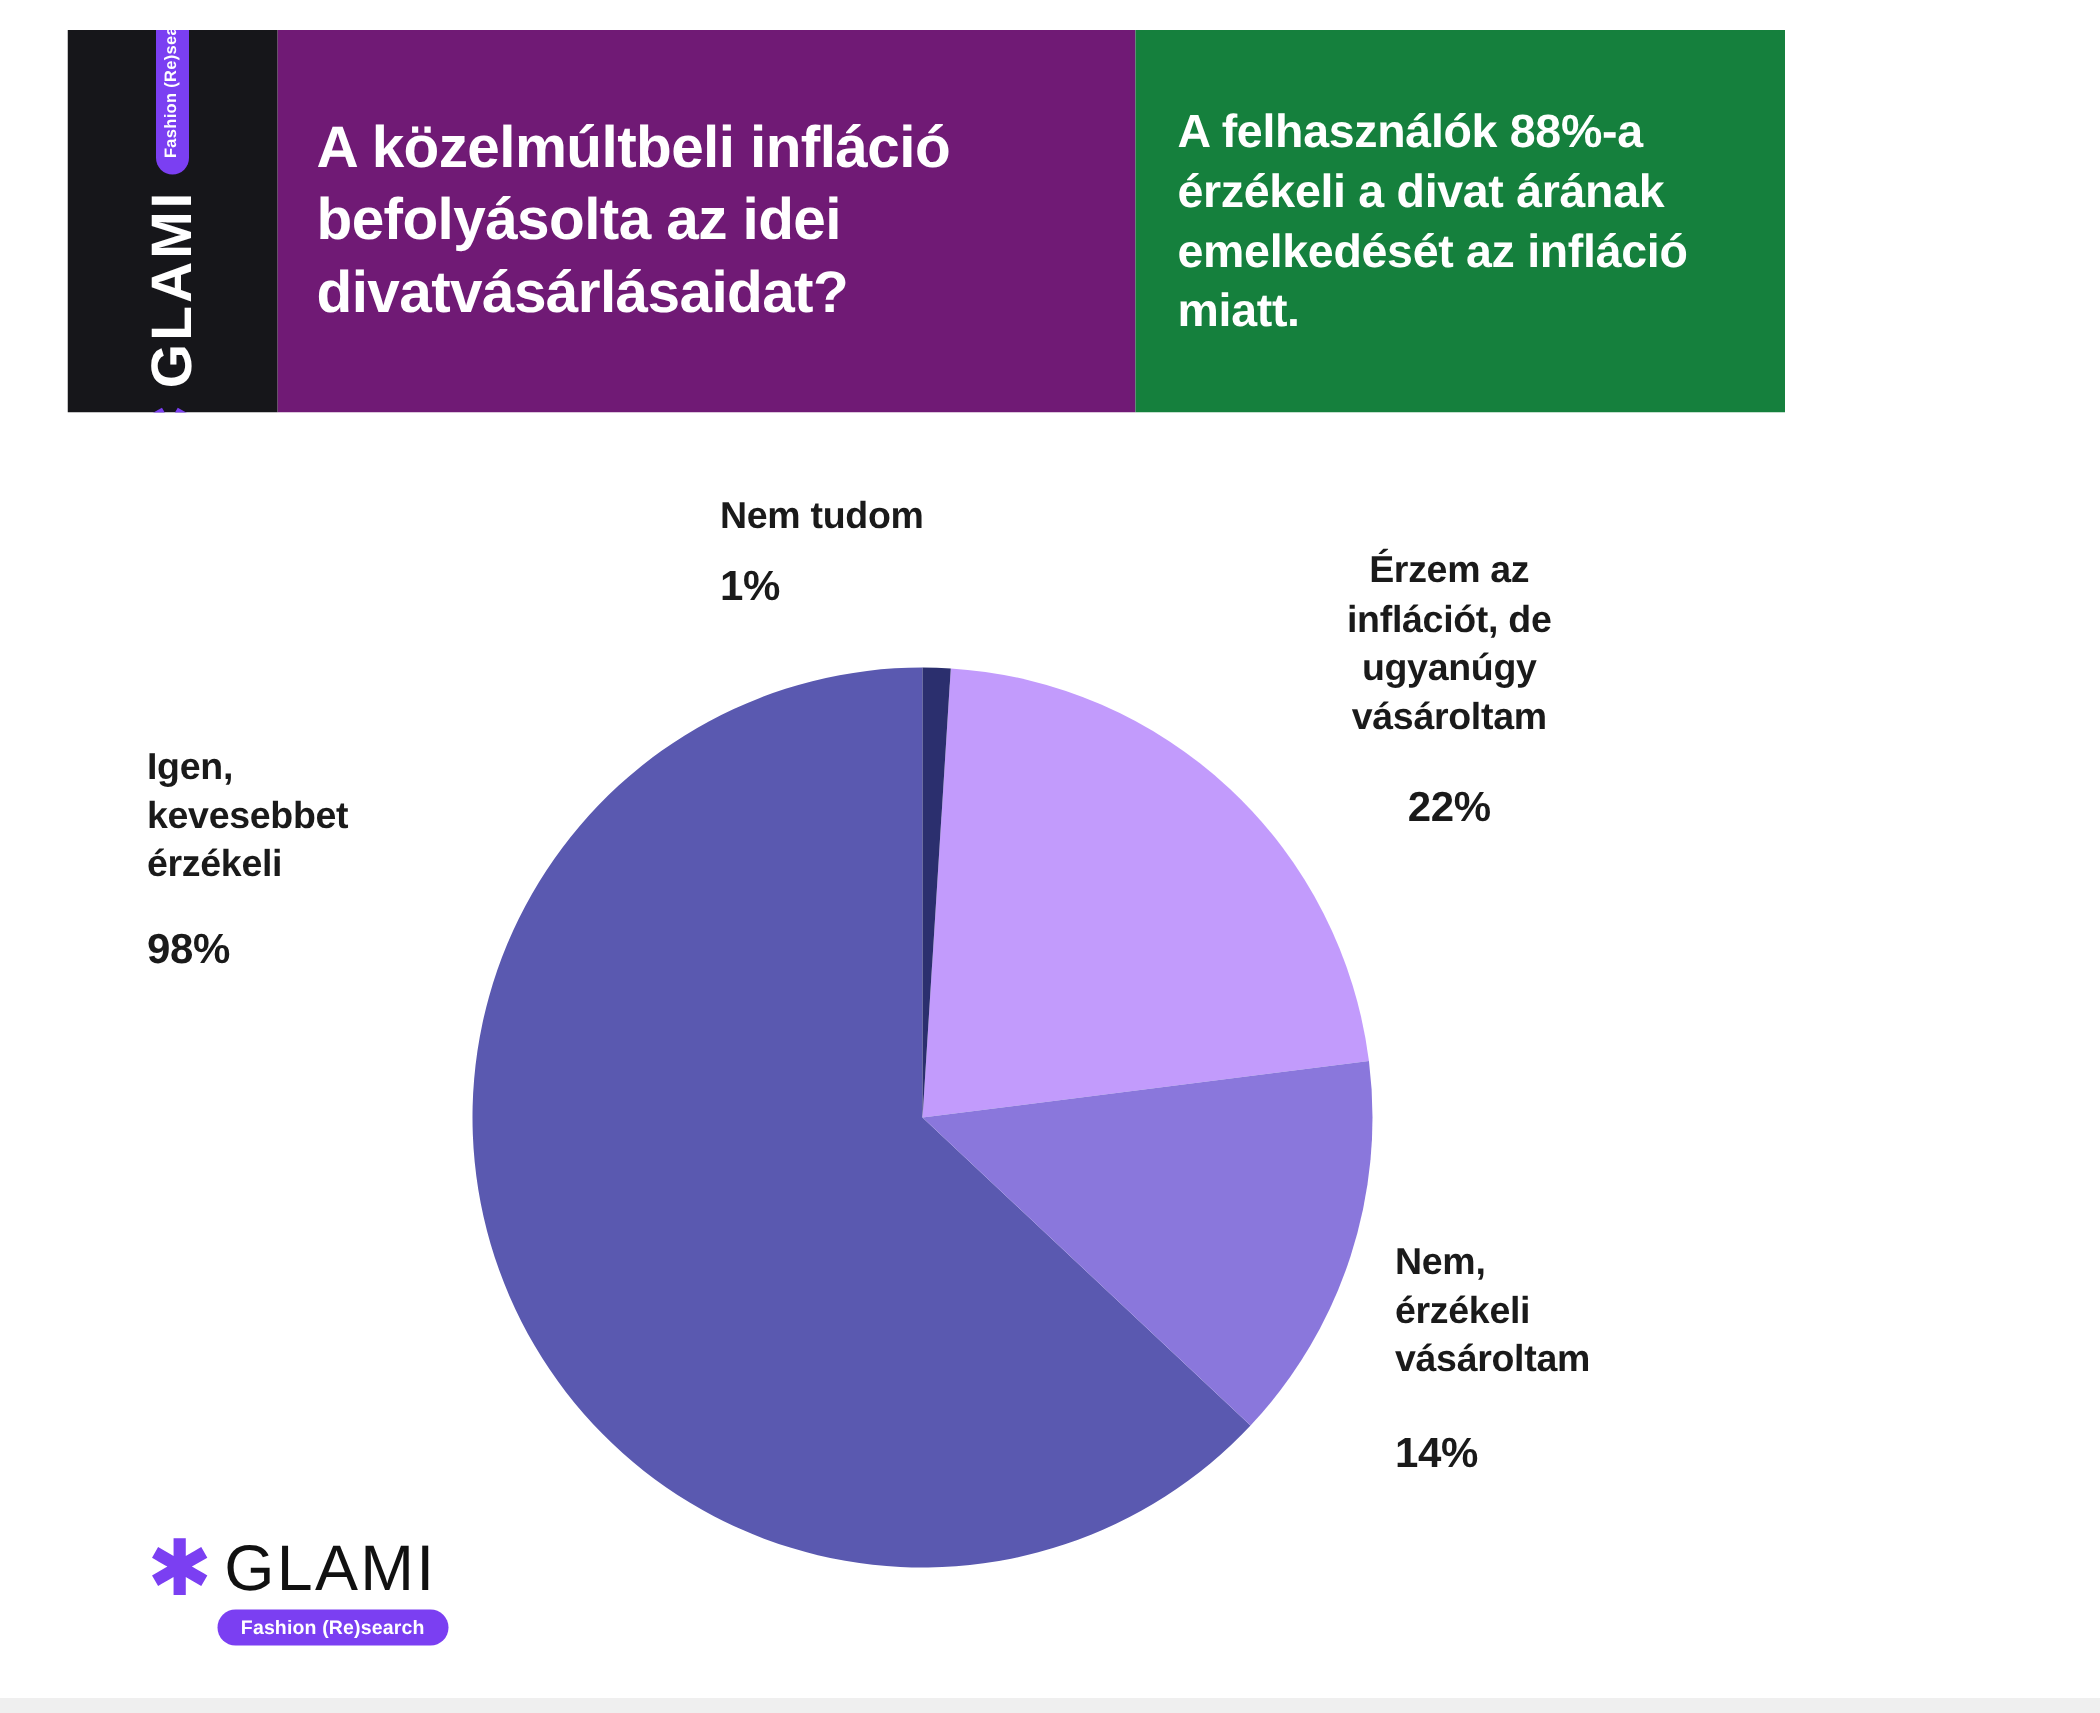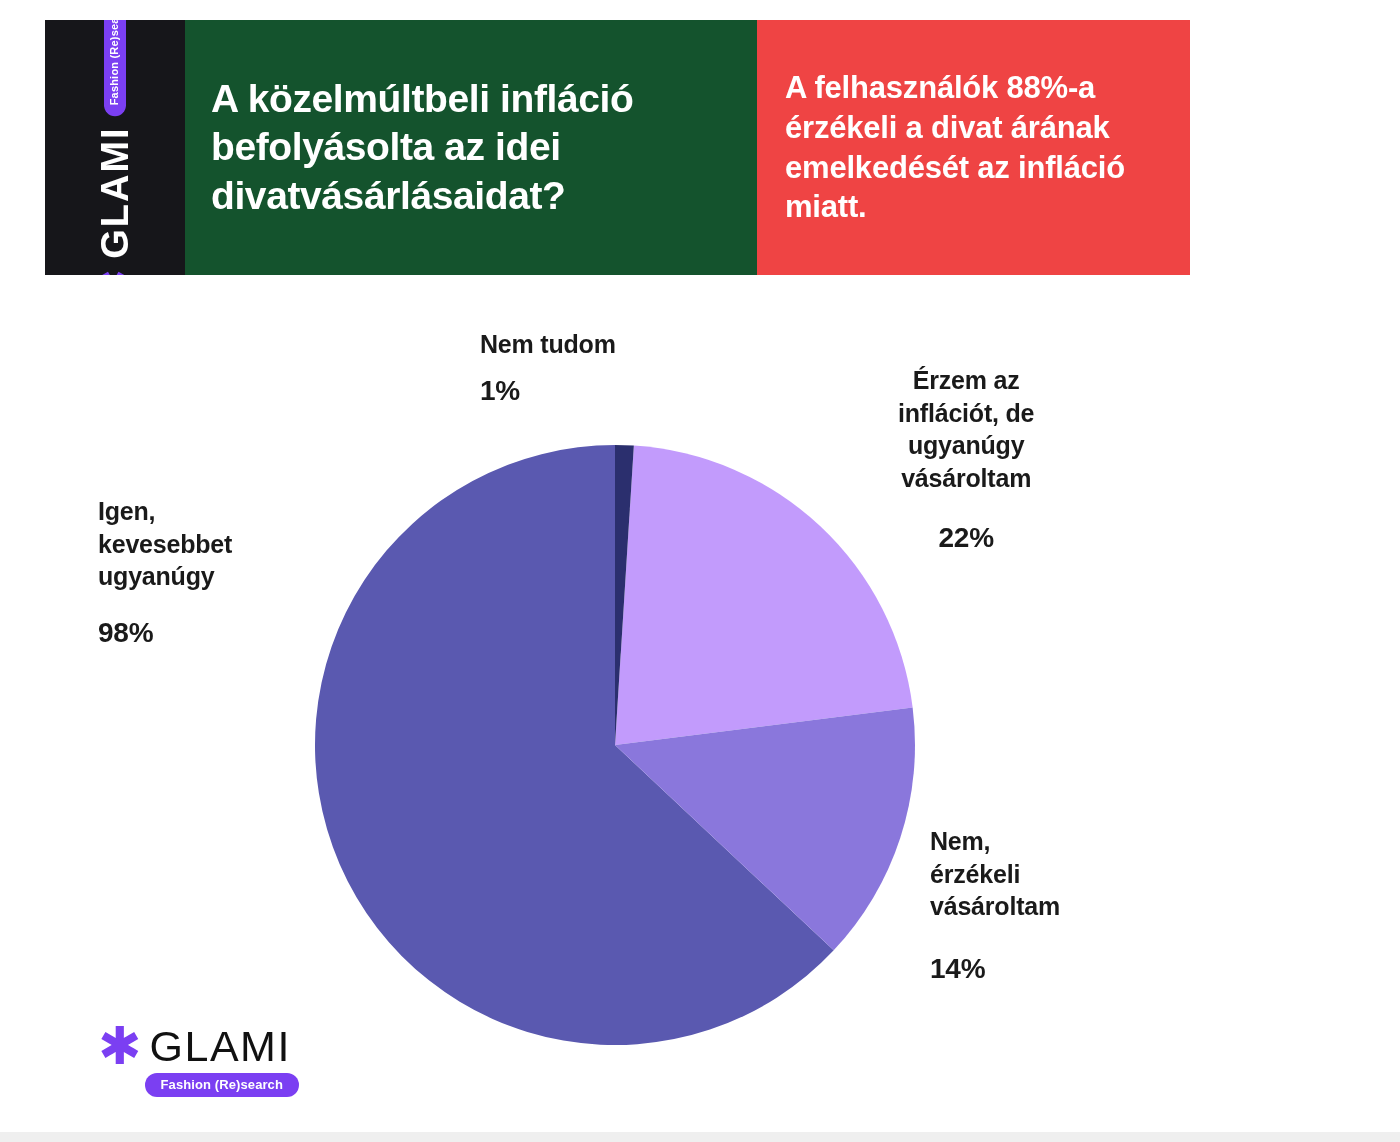--- a/index.html
+++ b/index.html
@@ -77,36 +77,36 @@
     color: #ffffff;
     border-radius: 999px;
     font-size: 11px;
     font-weight: 700;
     padding: 5px 11px 6px 11px;
     letter-spacing: 0.2px;
     line-height: 1;
   }
   .title-panel {
     flex: 1 1 auto;
-    background: #14532d;
+    background: #701a75;
     display: flex;
     align-items: center;
     padding: 0 28px 0 26px;
   }
   .title-panel h1 {
     margin: 0;
     color: #ffffff;
     font-size: 39px;
     font-weight: 700;
     line-height: 1.24;
     letter-spacing: -0.4px;
   }
   .stat-panel {
     flex: 0 0 377px;
-    background: #ef4444;
+    background: #15803d;
     display: flex;
     align-items: center;
     padding: 0 28px;
   }
   .stat-panel p {
     margin: 0;
     color: #ffffff;
     font-size: 31px;
     font-weight: 700;
     line-height: 1.28;
@@ -252,21 +252,21 @@
       <div class="lbl">Érzem az
 inflációt, de
 ugyanúgy
 vásároltam</div>
       <div class="val">22%</div>
     </div>
 
     <div class="callout callout-less">
       <div class="lbl">Igen,
 kevesebbet
-ugyanúgy</div>
+érzékeli</div>
       <div class="val">98%</div>
     </div>
 
     <div class="callout callout-no-same">
       <div class="lbl">Nem,
 érzékeli
 vásároltam</div>
       <div class="val">14%</div>
     </div>
 

